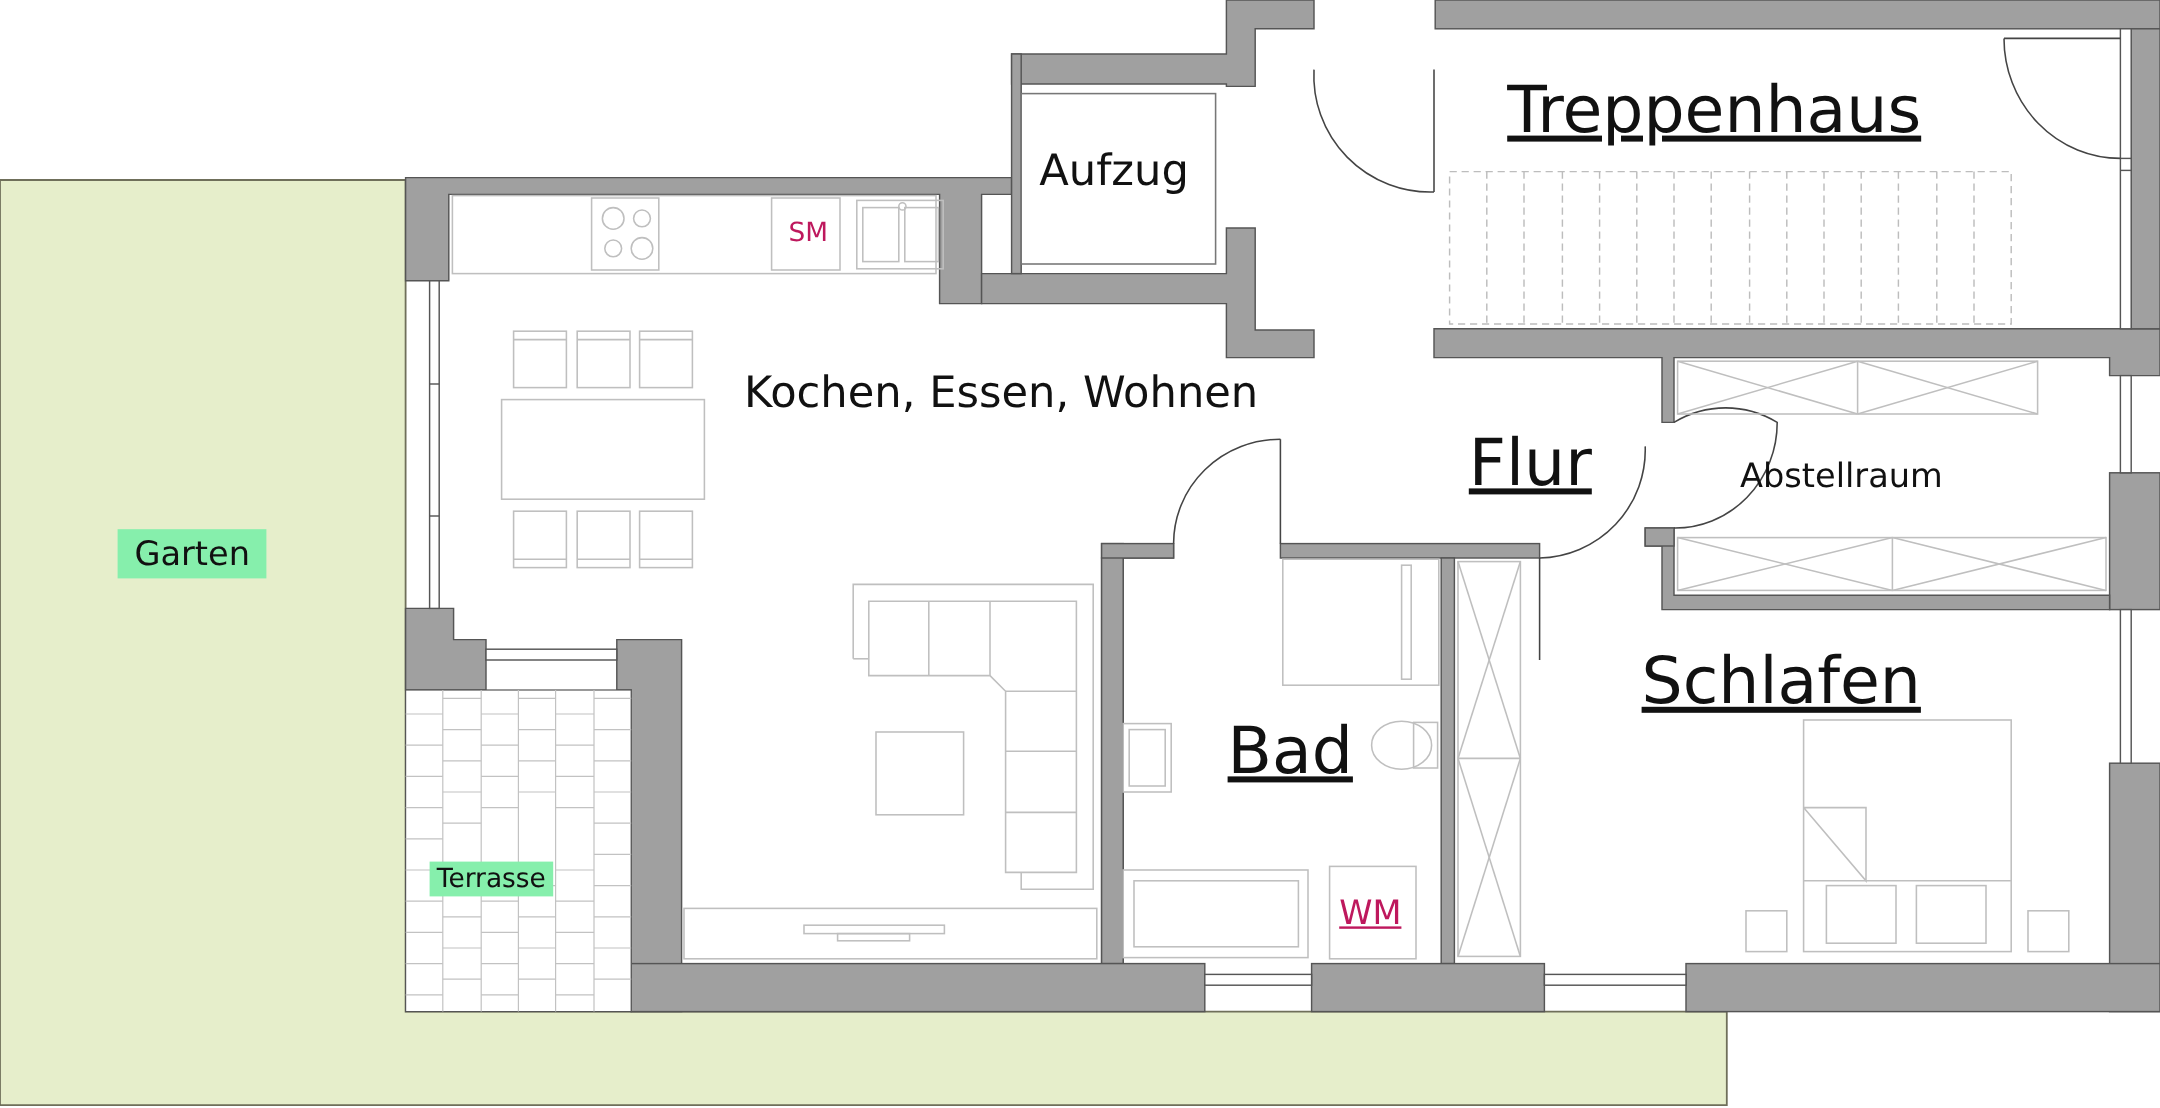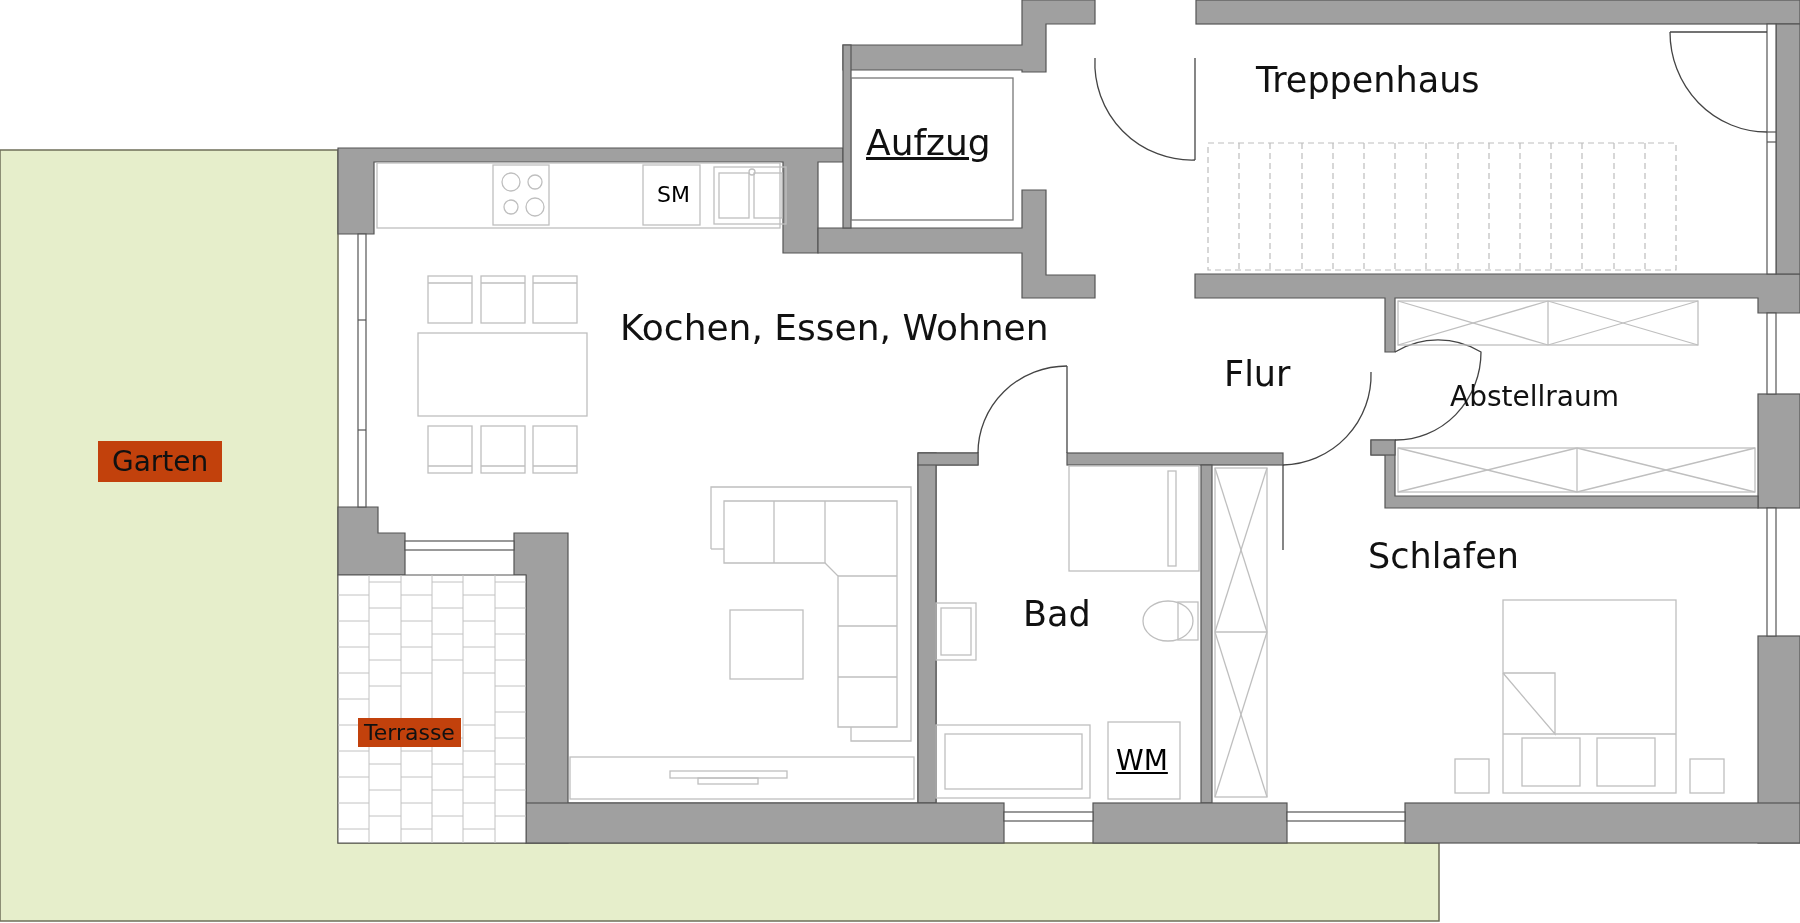--- a/index.html
+++ b/index.html
@@ -1,24 +1,24 @@
 <!DOCTYPE html>
 <html><head>
 <meta charset="utf-8">
 <style>
   html, body { margin:0; padding:0; background:#ffffff; }
   body { width:1800px; height:923px; position:relative; overflow:hidden; font-family:"DejaVu Sans", sans-serif; }
   #plan { position:absolute; left:0; top:0; width:1800px; height:923px; }
   .lbl { position:absolute; color:#111; white-space:nowrap; font-family:"DejaVu Sans", sans-serif; }
-  .lbl-xl { font-size:35px; }
+  .lbl-xl { font-size:54px;text-decoration:underline; }
   .lbl-l { font-size:36px; }
   .lbl-m { font-size:28px; }
   .lbl-s { font-size:22px; }
-  .lbl-gray { color:#000000; }
-  .lbl-box { background:#c2410c; padding:4px 14px; }
+  .lbl-gray { color:#be185d; }
+  .lbl-box { background:#86efac; padding:4px 14px; }
 </style>
 </head>
 <body>
 
 <svg id="plan" viewBox="0 0 1800 923" xmlns="http://www.w3.org/2000/svg">
 
   <g>
     <polygon points="0,150 338,150 338,843 1439,843 1439,921 0,921" fill="#e6eecb" stroke="#6f6f5a" stroke-width="1.5"></polygon>
   </g>
 
@@ -246,20 +246,20 @@
       <line x1="1551" y1="143" x2="1551" y2="270"></line>
       <line x1="1582" y1="143" x2="1582" y2="270"></line>
     <line x1="1614" y1="143" x2="1614" y2="270"></line>
       <line x1="1645" y1="143" x2="1645" y2="270"></line>
   </g>
 </svg>
 
 <div class="lbl lbl-m lbl-box" style="left:98px;top:441px;">Garten</div>
 <div class="lbl lbl-s lbl-box" style="left:358px;top:718px;padding:2px 6px;">Terrasse</div>
 <div class="lbl lbl-l" style="left:620px;top:307px;">Kochen, Essen, Wohnen</div>
-<div class="lbl lbl-l" style="left:866px;top:122px;text-decoration:underline;">Aufzug</div>
+<div class="lbl lbl-l" style="left:866px;top:122px;">Aufzug</div>
 <div class="lbl lbl-xl" style="left:1256px;top:60px;">Treppenhaus</div>
 <div class="lbl lbl-xl" style="left:1224px;top:354px;">Flur</div>
 <div class="lbl lbl-m" style="left:1426px;top:380px;margin-left:24px;">Abstellraum</div>
 <div class="lbl lbl-xl" style="left:1023px;top:594px;">Bad</div>
 <div class="lbl lbl-xl" style="left:1368px;top:536px;text-align:right;">Schlafen</div>
 <div class="lbl lbl-s lbl-gray" style="left:657px;top:182px;">SM</div>
 <div class="lbl lbl-m lbl-gray" style="left:1116px;top:744px;text-decoration:underline;">WM</div>
 
 </body></html>

